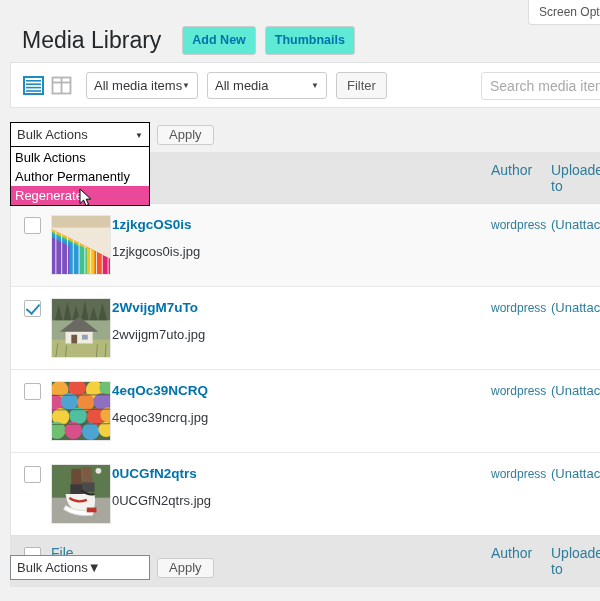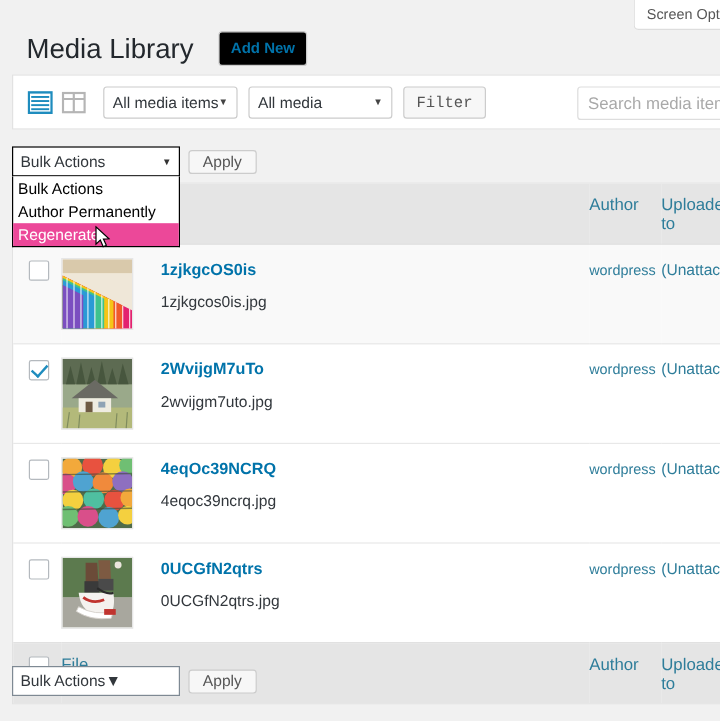--- a/index.html
+++ b/index.html
@@ -34,21 +34,21 @@
     display: flex; align-items: center; gap: 9px;
   }
   .page-title {
     font-size: 23px; font-weight: 400; line-height: 1.3;
     color: #23282d; margin: 12px; padding: 0;
     white-space: nowrap;
   }
   .page-title-action {
     font-size: 12.5px; font-weight: bold;
     color: #0073aa;
-    background: #000000;
+    background: #5eead4;
     border: 1px solid #ccc;
     border-radius: 3px;
     padding: 3px 9px 4px;
     line-height: 1.6;
     text-decoration: none;
     white-space: nowrap;
     cursor: pointer;
   }
 
   
@@ -89,21 +89,21 @@
   .btn-secondary {
     height: 27px;
     background: #f7f7f7;
     border: 1px solid #ccc;
     border-radius: 3px;
     font-size: 13px;
     color: #555;
     padding: 0 10px;
     display: flex; align-items: center;
     cursor: pointer;
-    font-family: Liberation Mono, monospace;
+    font-family: Liberation Sans, sans-serif;
   }
 
   .search-box {
     position: absolute; left: 470px; top: 9px;
     width: 170px; height: 28px;
     border: 1px solid #ddd;
     background: #fff;
     border-radius: 3px;
     font-size: 14px;
     color: #a9a9a9;
@@ -235,21 +235,21 @@
   .wp-cb.checked::after {
     content: "";
     position: absolute;
     left: 4px; top: 0px;
     width: 6px; height: 11px;
     border: solid #1e8cbe;
     border-width: 0 2px 2px 0;
     transform: rotate(42deg);
   }
 
-  .file-cell { display: flex; align-items: flex-start; gap: 23px; }
+  .file-cell { display: flex; align-items: flex-start; gap: 1px; }
   .thumb {
     width: 60px; height: 60px;
     flex: 0 0 60px;
     background: #f0f0f0;
     border: 1px solid #e6e6e6;
     overflow: hidden;
     position: relative;
   }
   .thumb svg { display: block; width: 100%; height: 100%; }
   .file-meta { padding-top: 1px; }
@@ -293,20 +293,21 @@
 
 <div class="page">
 
   <div class="screen-meta-tab">
     <span>Screen Options</span>
   </div>
 
   <div class="title-row">
     <h1 class="page-title">Media Library</h1>
     <a class="page-title-action">Add New</a>
+    <a class="page-title-action">Thumbnails</a>
   </div>
 
   <div class="toolbar">
 
     <div class="view-switch">
       <span class="vs-icon">
         <svg viewBox="0 0 21 21" xmlns="http://www.w3.org/2000/svg">
           <rect x="1" y="2" width="19" height="17" fill="none" stroke="#1e8cbe" stroke-width="2"></rect>
           <rect x="3" y="5" width="15" height="1.6" fill="#1e8cbe"></rect>
           <rect x="3" y="8.4" width="15" height="1.6" fill="#1e8cbe"></rect>

